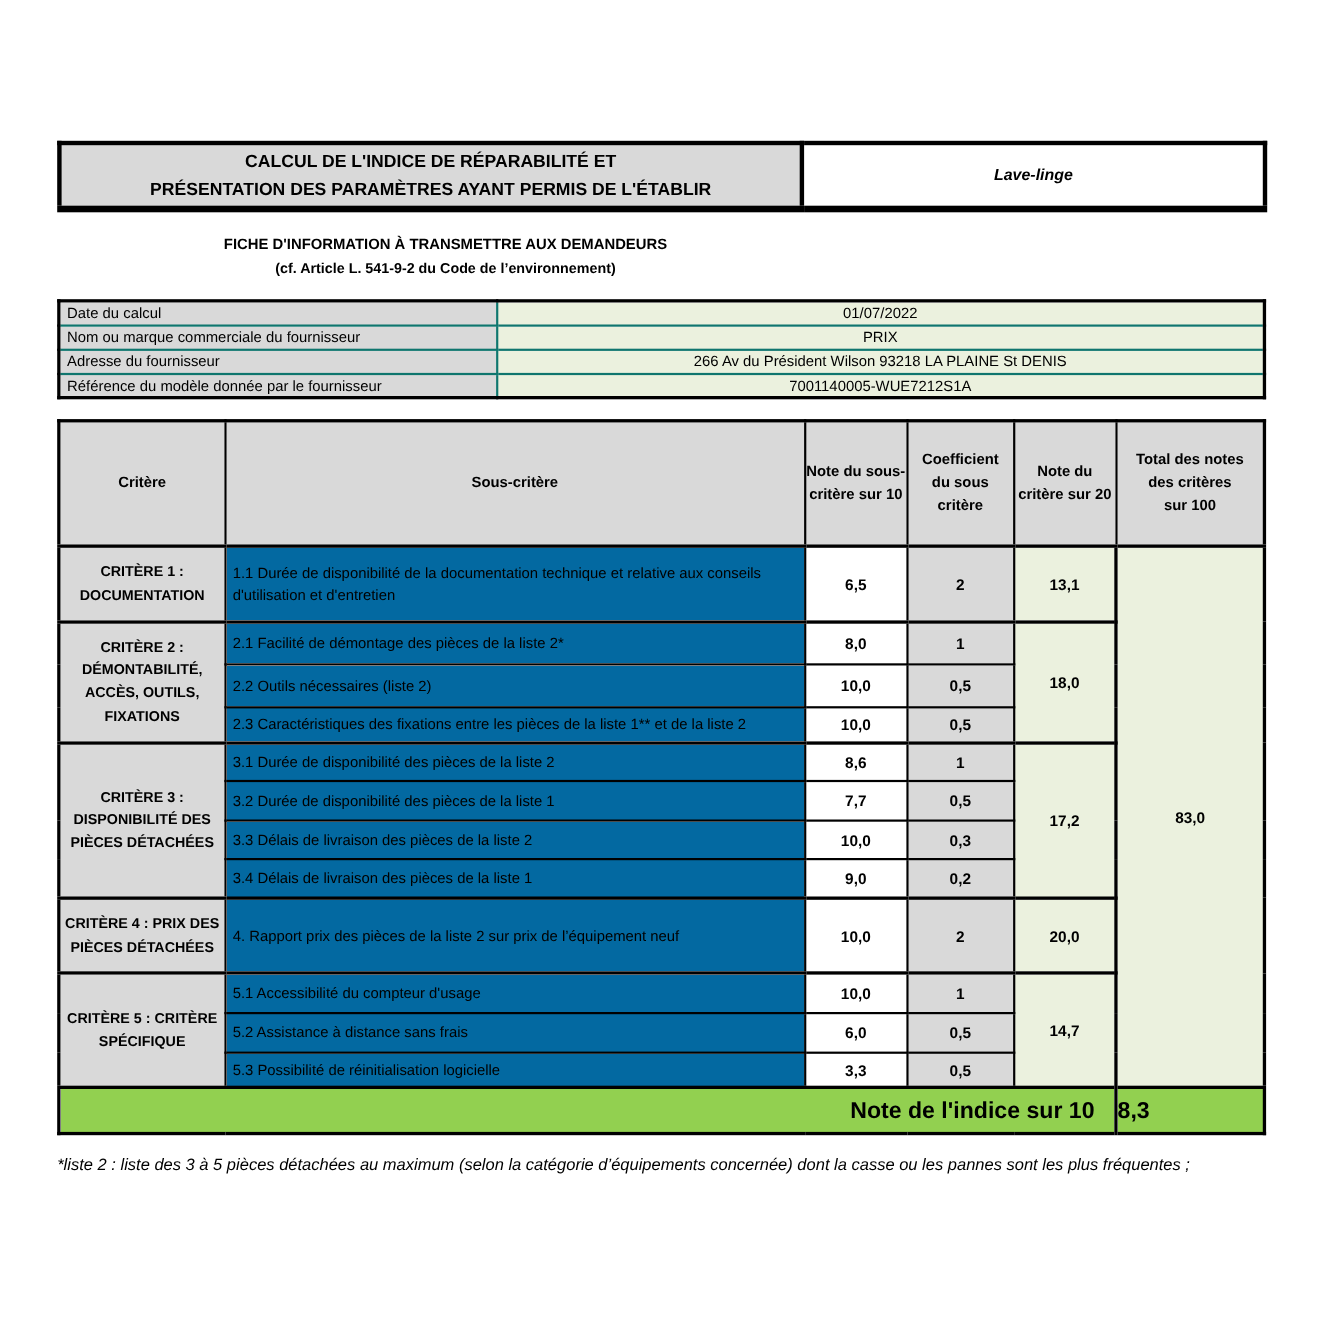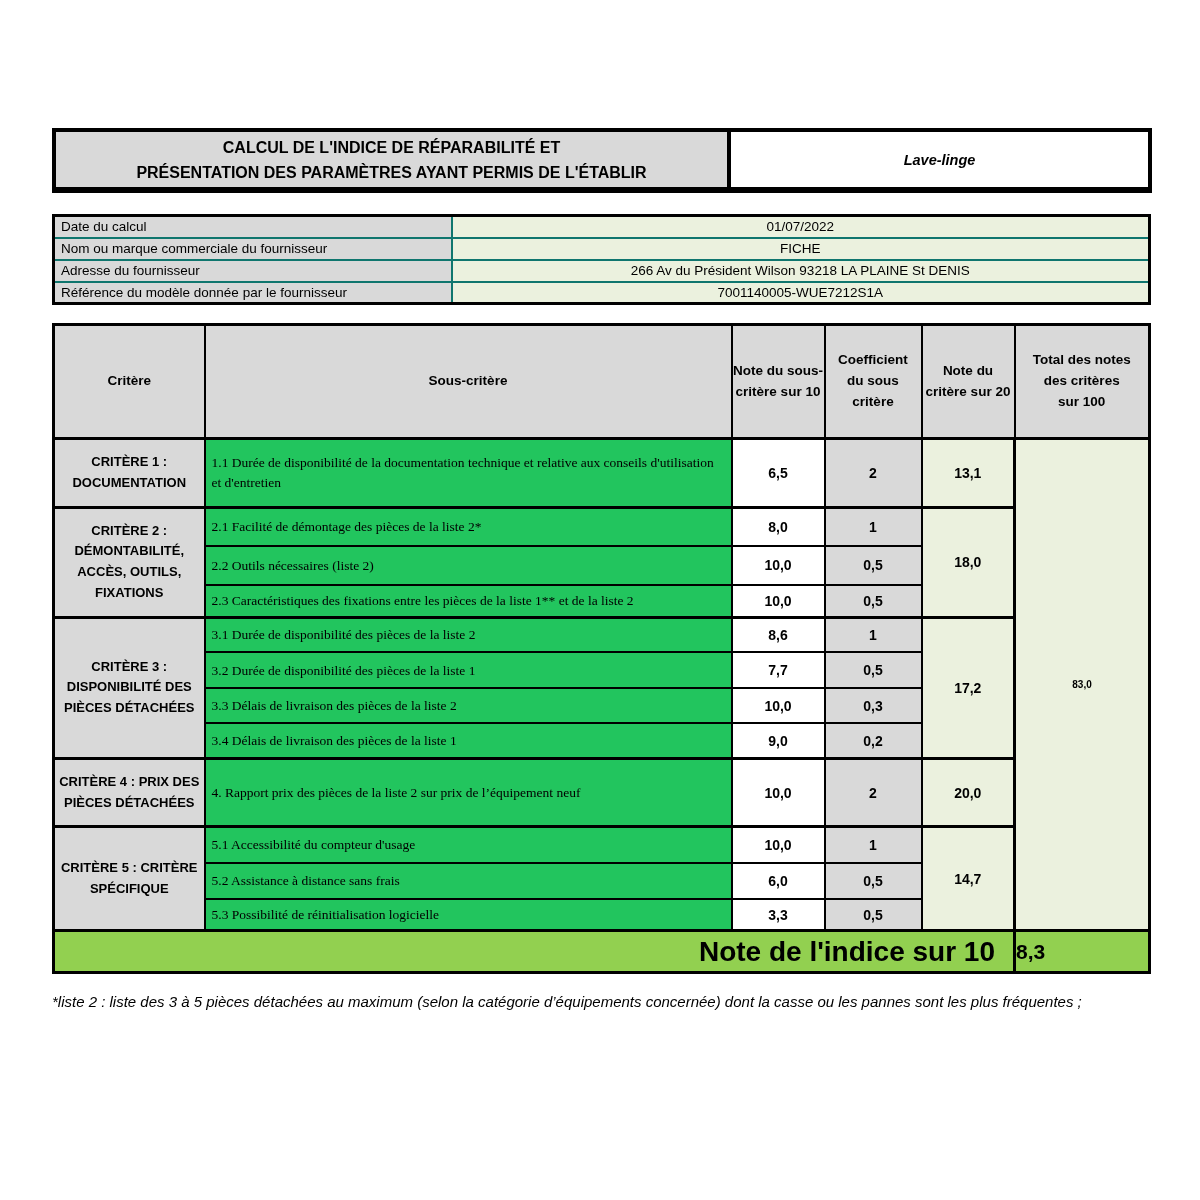--- a/index.html
+++ b/index.html
@@ -31,27 +31,27 @@
   
   .main-table { border-collapse: collapse; width: 1096px; table-layout: fixed; border: 3px solid #000; margin-top: 18px; }
   .main-table th, .main-table td { border: 2px solid #000; vertical-align: middle; overflow: hidden; }
   .main-table th {
     background: #d9d9d9; font-weight: bold; font-size: 13.5px;
     text-align: center; white-space: pre-line; line-height: 1.55;
     border-bottom: 3px solid #000;
   }
   .main-table tr.group-start td { border-top: 3px solid #000; }
   td.critere { background: #d9d9d9; font-weight: bold; font-size: 13px; text-align: center; white-space: pre-line; line-height: 1.6; padding: 12px 2px; }
-  td.sub     { background: #22c55e; font-size: 13.5px; padding: 2px 6px; line-height: 1.45; font-family: Liberation Serif, serif; }
+  td.sub     { background: #0369a1; font-size: 13.5px; padding: 2px 6px; line-height: 1.45; }
   td.note10  { background: #ffffff; font-weight: bold; font-size: 14px; text-align: center; }
   td.coeff   { background: #d9d9d9; font-weight: bold; font-size: 14px; text-align: center; }
   td.note20  { background: #ebf1de; font-weight: bold; font-size: 14px; text-align: center; }
-  td.total   { background: #ebf1de; font-weight: bold; font-size: 10px; text-align: center; border-left: 3px solid #000; }
+  td.total   { background: #ebf1de; font-weight: bold; font-size: 14px; text-align: center; border-left: 3px solid #000; }
   tr.index-row td { background: #92d050; border-top: 3px solid #000; }
-  td.index-label { text-align: right; font-weight: bold; font-size: 28px; padding-right: 18px; }
+  td.index-label { text-align: right; font-weight: bold; font-size: 21px; padding-right: 18px; }
   td.index-value { text-align: left; font-weight: bold; font-size: 21px; border-left: 3px solid #000; }
 
   .h114 { height: 114px; }
   .h52 { height: 52px; } .h42 { height: 42px; }
   .h37 { height: 37px; margin-top: 34px; } .h36 { height: 36px; } .h35 { height: 35px; }
   .h32 { height: 32px; } .h31 { height: 31px; }
 
   
   .footnotes { margin-top: 13px; width: 1062px; font-style: italic; font-size: 15px; line-height: 29px; }
 </style>
@@ -69,34 +69,38 @@
         <tr>
       <td class="title-cell">
         <div>CALCUL DE L'INDICE DE RÉPARABILITÉ ET</div>
         <div>PRÉSENTATION DES PARAMÈTRES AYANT PERMIS DE L'ÉTABLIR</div>
       </td>
       <td class="product-cell">Lave-linge</td>
     </tr>
   </tbody>
     </table>
 
+  <div class="subtitle-block">
+    <div class="subtitle-line1">FICHE D'INFORMATION À TRANSMETTRE AUX DEMANDEURS</div>
+    <div class="subtitle-line2">(cf. Article L. 541-9-2 du Code de l’environnement)</div>
+  </div>
 
   <table class="info-table">
     <colgroup>
         <col style="width:398px">
         <col style="width:698px">
       </colgroup>
     <tbody>
         <tr>
       <td class="info-label">Date du calcul</td>
       <td class="info-value">01/07/2022</td>
     </tr>
     <tr>
       <td class="info-label">Nom ou marque commerciale du fournisseur</td>
-      <td class="info-value">FICHE</td>
+      <td class="info-value">PRIX</td>
     </tr>
     <tr>
       <td class="info-label">Adresse du fournisseur</td>
       <td class="info-value">266 Av du Président Wilson 93218 LA PLAINE St DENIS</td>
     </tr>
     <tr>
       <td class="info-label">Référence du modèle donnée par le fournisseur</td>
       <td class="info-value">7001140005-WUE7212S1A</td>
     </tr>
   </tbody>

